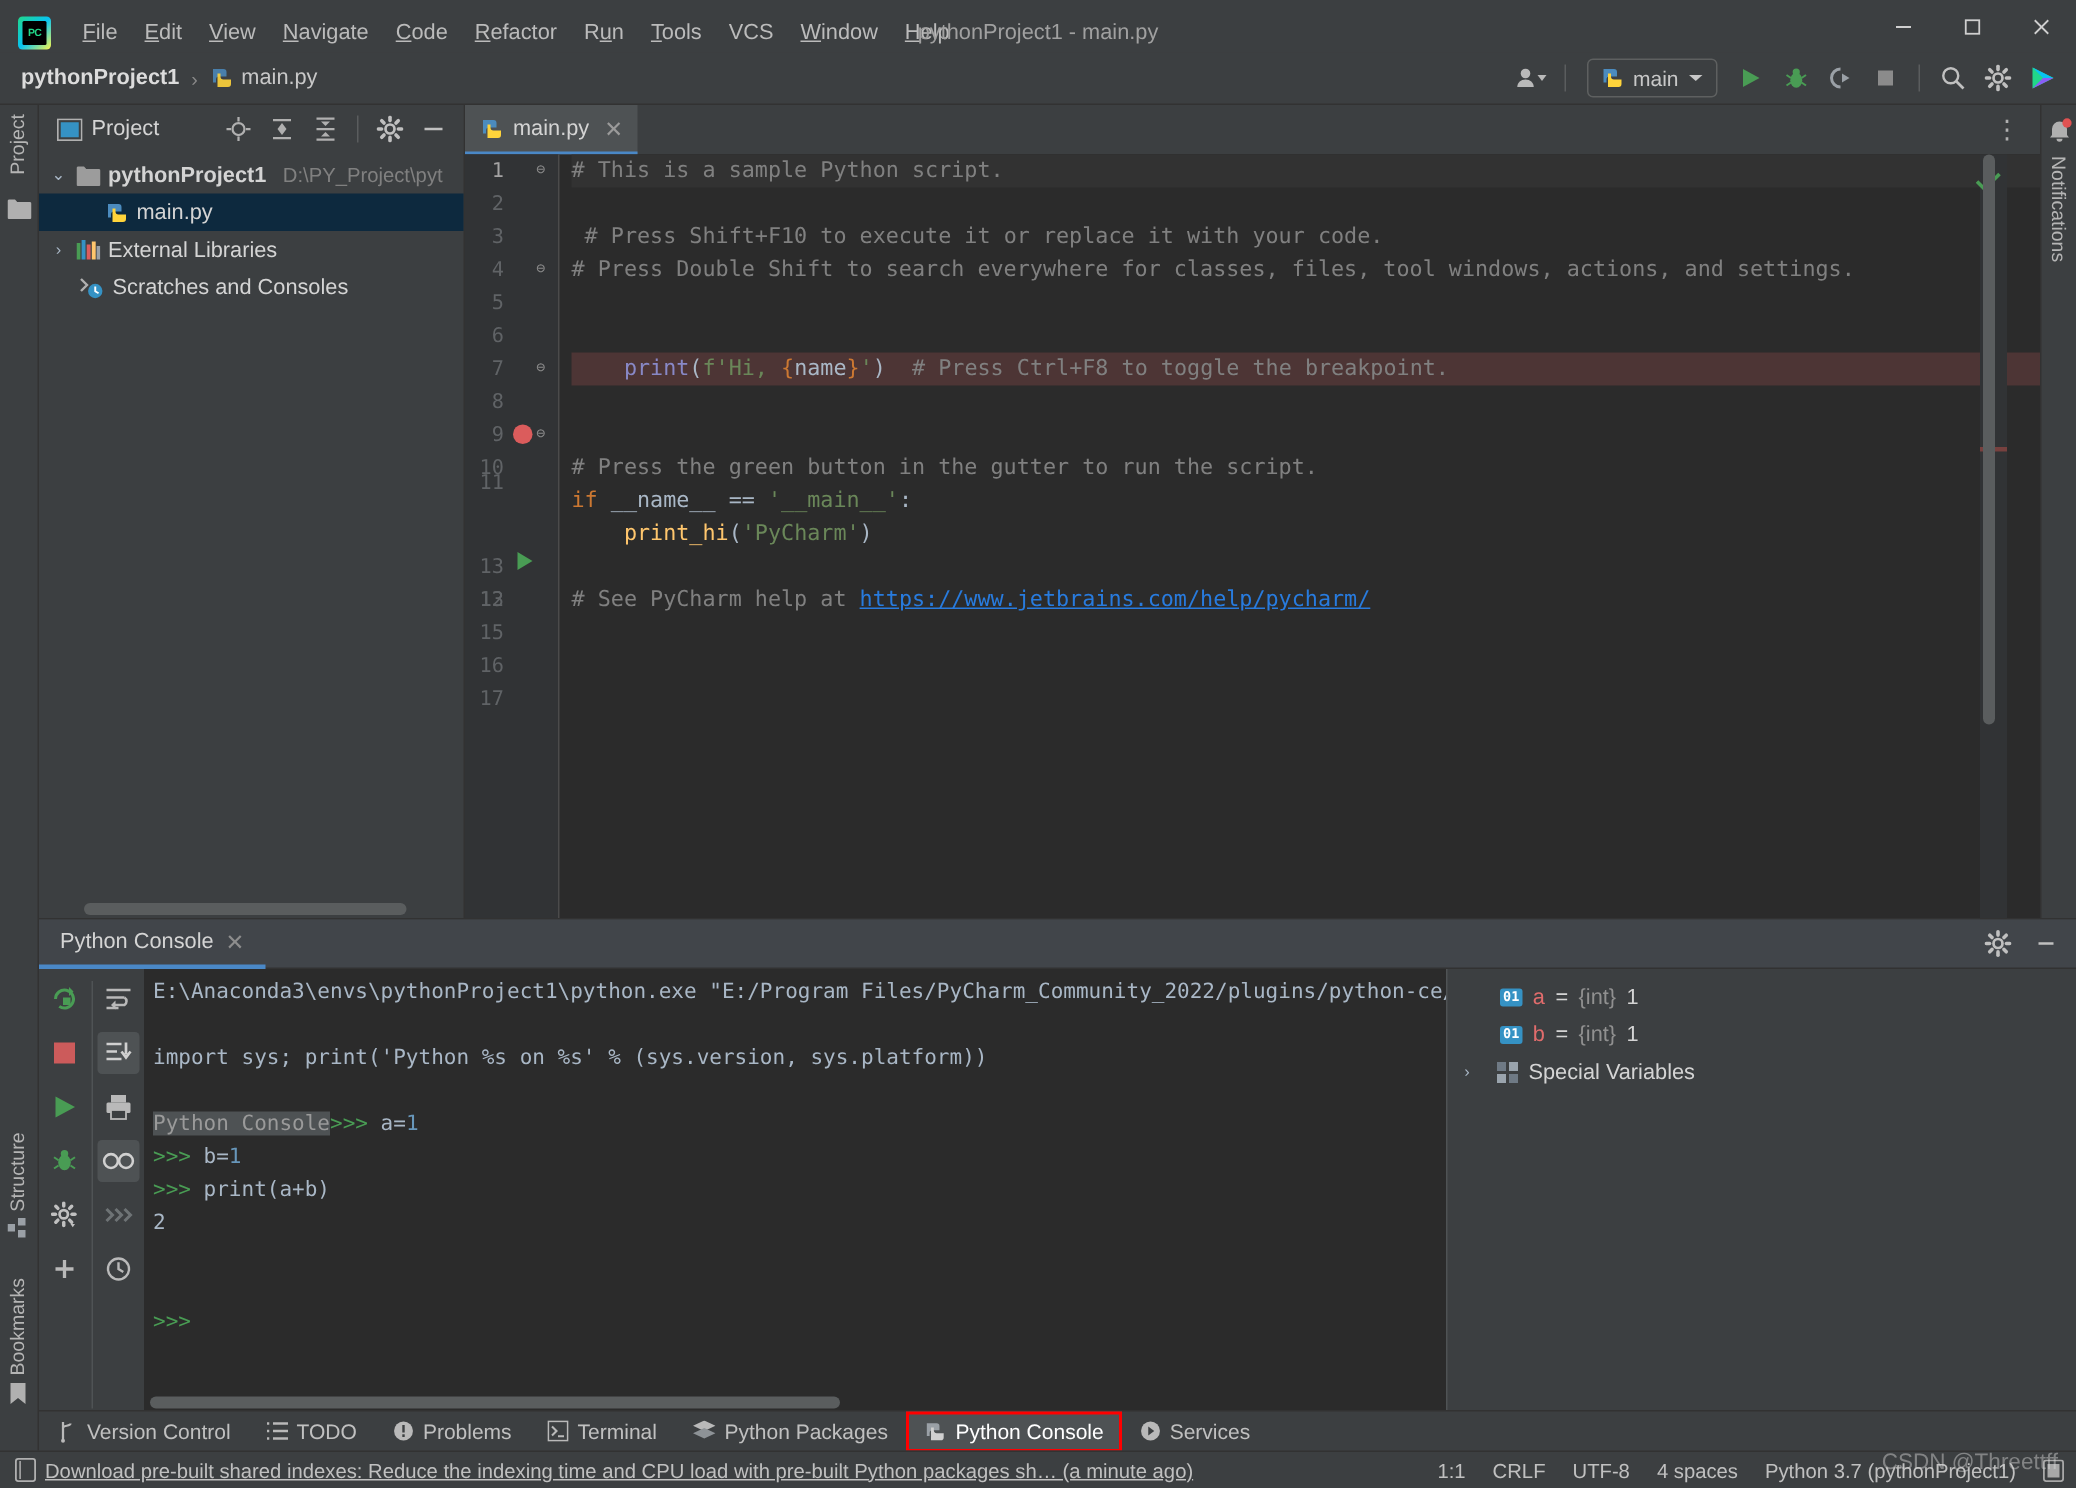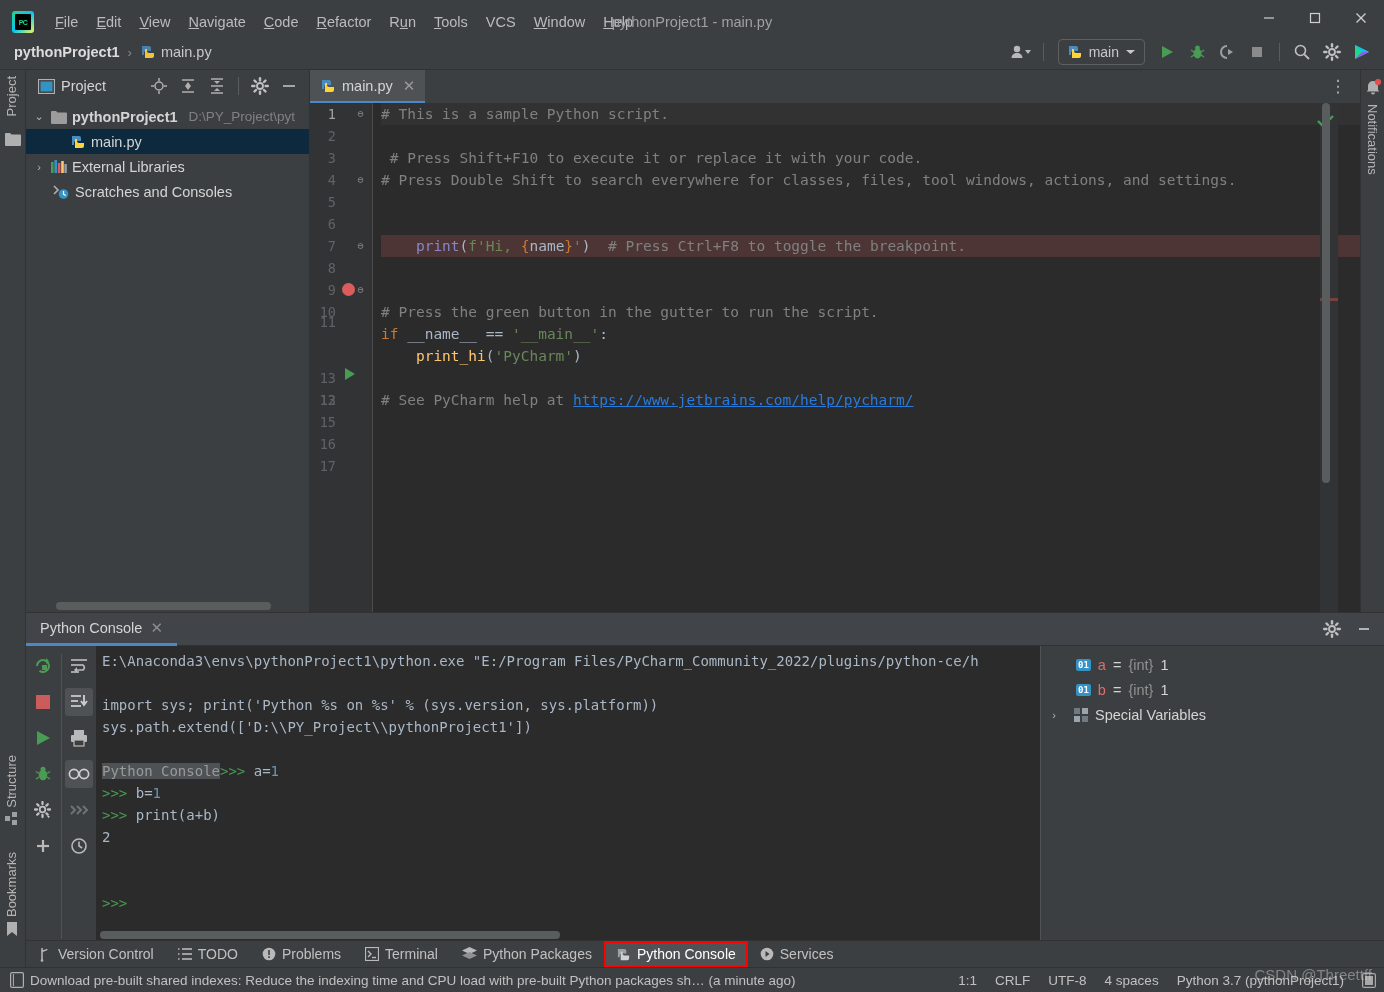--- a/index.html
+++ b/index.html
@@ -219,21 +219,21 @@
   }
   .oline { white-space: pre; color: #a9b7c6; height: 22px; }
   .o-prompt { color: #499c54; }
   .o-badge { background: #4e5254; color: #9a9a9a; }
   .o-num { color: #6897bb; }
   .console-hsb {
     position: absolute; left: 4px; bottom: 2px; width: 460px; height: 8px;
     background: #5a5d5e; border-radius: 4px;
   }
   .console-vars {
-    width: 344px; background: #3c3f41; border-left: 1px solid #4f5355;
+    width: 420px; background: #3c3f41; border-left: 1px solid #4f5355;
     flex: none; padding-top: 6px; font-size: 14.5px;
   }
   .var-row { display: flex; align-items: center; height: 25px; padding-left: 14px; gap: 7px; }
   .var-arrow { width: 14px; text-align: center; color: #a9b7c6; font-size: 11px; }
   .var-icon01 {
     background: #3592c4; color: #fff; font-size: 9px; font-weight: bold;
     padding: 1px 2px; border-radius: 2px; font-family: "DejaVu Sans Mono", monospace;
   }
   .var-name { color: #e06c6c; }
   .var-eq { color: #d4d4d4; }
@@ -257,21 +257,21 @@
     display: flex; align-items: center; gap: 6px; padding: 0 12px; height: 27px;
     font-size: 14px; color: #c0c0c0;
   }
   .btab.active { background: #4e5254; color: #ffffff; }
   .btab.highlighted { outline: 2px solid #ff0000; outline-offset: -2px; }
 
   
   .statusbar {
     position: absolute; left: 0; top: 967px; width: 1384px; height: 25px;
     background: #3c3f41; display: flex; align-items: center;
-    border-top: 1px solid #323232; font-size: 13.5px; color: #c0c0c0;
+    border-top: 1px solid #323232; font-size: 13.5px; color: #c0c0c0; text-decoration: underline;
   }
   .status-msg { margin-left: 30px; }
   .status-right { position: absolute; right: 8px; display: flex; align-items: center; gap: 18px; }
   .watermark {
     position: absolute; right: 12px; top: 966px; font-size: 15px;
     color: rgba(215,215,215,0.45); pointer-events: none;
     font-family: "Liberation Sans", sans-serif;
   }
   svg { display: block; }
 </style>
@@ -786,21 +786,20 @@
               <path d="M9 4.5V9l3.2 2" fill="none" stroke="#b9b9b9" stroke-width="1.6"></path>
             </svg>
           </div>
         </div>
       </div>
 
       <div class="console-out">
         <div class="oline">E:\Anaconda3\envs\pythonProject1\python.exe "E:/Program Files/PyCharm_Community_2022/plugins/python-ce/h</div>
         <div class="oline">&nbsp;</div>
         <div class="oline">import sys; print('Python %s on %s' % (sys.version, sys.platform))</div>
-        <div class="oline">sys.path.extend(['D:\\PY_Project\\pythonProject1'])</div>
         <div class="oline">&nbsp;</div>
         <div class="oline"><span class="o-badge">Python Console</span><span class="o-prompt">&gt;&gt;&gt; </span><span>a=<span class="o-num">1</span></span></div>
         <div class="oline"><span class="o-prompt">&gt;&gt;&gt; </span><span>b=<span class="o-num">1</span></span></div>
         <div class="oline"><span class="o-prompt">&gt;&gt;&gt; </span><span>print(a+b)</span></div>
         <div class="oline">2</div>
         <div class="oline">&nbsp;</div>
         <div class="oline">&nbsp;</div>
         <div class="oline"><span class="o-prompt">&gt;&gt;&gt;</span></div>
         <div class="console-hsb"></div>
       </div>

